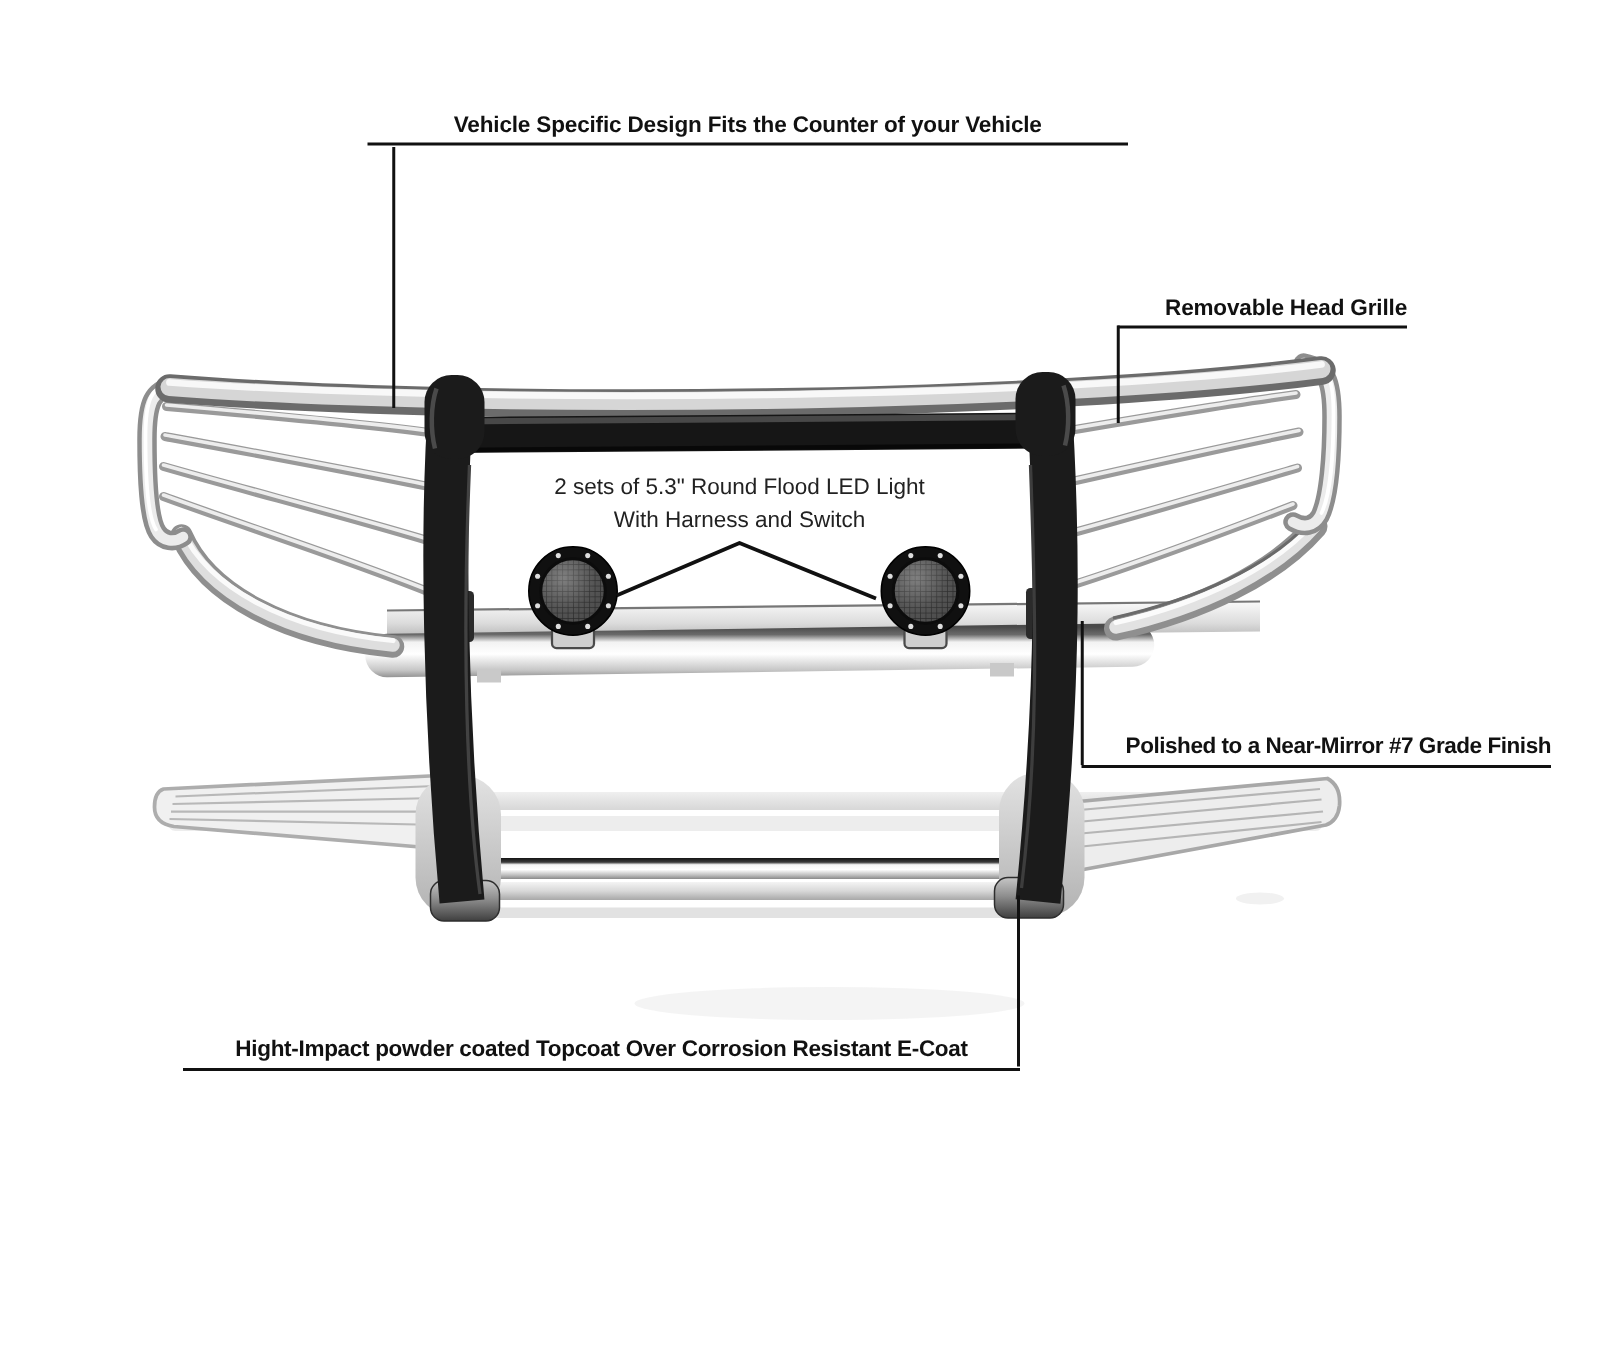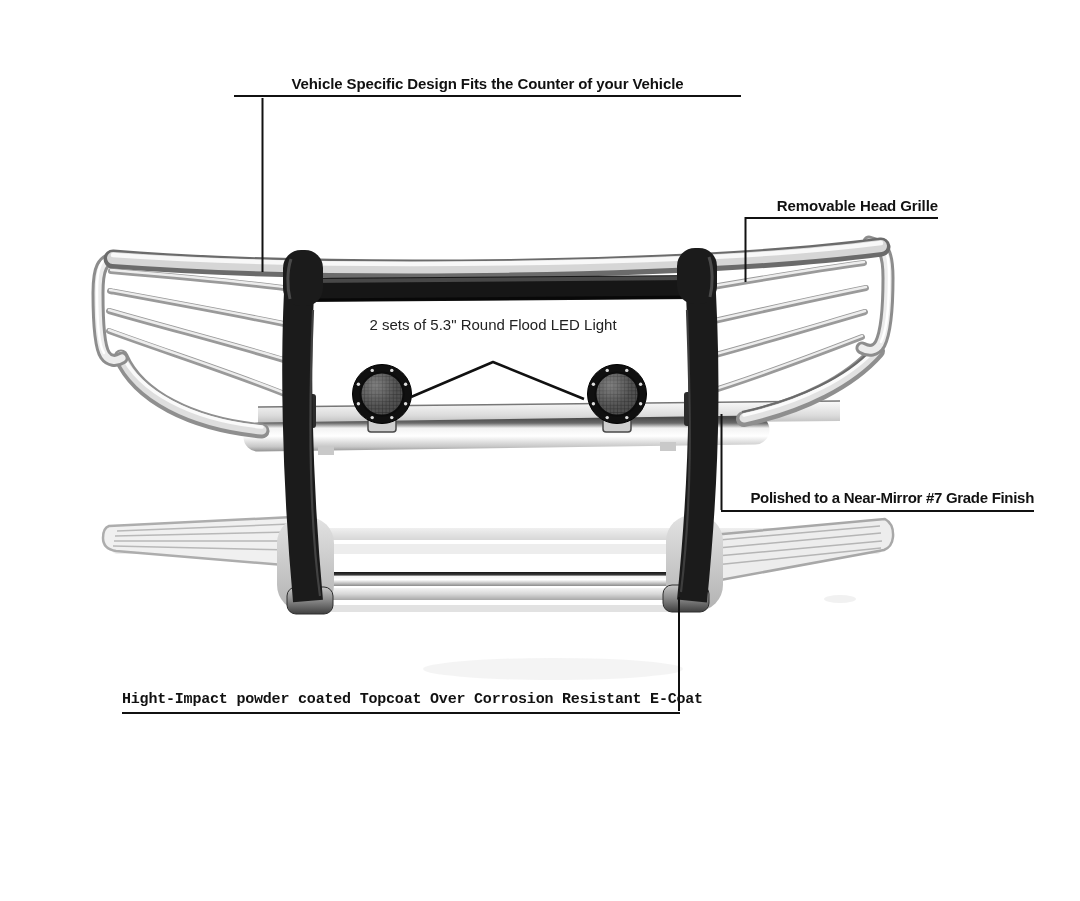--- a/index.html
+++ b/index.html
@@ -1,24 +1,24 @@
 <!DOCTYPE html>
 <html><head>
 <meta charset="utf-8">
 <style>
   html,body{margin:0;padding:0;background:#fff;}
   #stage{position:relative;width:1080px;height:901px;background:#fff;overflow:hidden;
          font-family:"Liberation Sans",sans-serif;}
   #art{position:absolute;left:0;top:0;}
   .lbl{position:absolute;font:700 15px/19px "Liberation Sans",sans-serif;color:#111;
        border-bottom:2px solid #111;letter-spacing:-0.1px;white-space:nowrap;text-align:right;}
-  #lbl-top{left:234px;top:74px;width:507px;text-align:center;padding-bottom:2px;}
+  #lbl-top{left:245px;top:74px;width:507px;text-align:center;padding-bottom:2px;}
   #lbl-removable{left:745px;top:196px;width:185px;padding-left:8px;padding-bottom:2px;}
   #lbl-polished{left:721px;top:488px;width:305px;padding-left:8px;padding-bottom:3px;letter-spacing:-0.3px;}
-  #lbl-bottom{left:122px;top:690px;width:558px;text-align:center;padding-bottom:3px;letter-spacing:-0.2px;font-family:Liberation Mono, monospace;}
+  #lbl-bottom{left:122px;top:690px;width:558px;text-align:center;padding-bottom:3px;letter-spacing:-0.2px;}
   #lbl-center{position:absolute;left:333px;top:314px;width:320px;text-align:center;
        font:400 15px/22px "Liberation Sans",sans-serif;color:#222;}
 </style>
 </head>
 <body>
 
 <div id="stage">
 
   <svg id="art" width="1080" height="901" viewBox="0 0 1080 901" xmlns="http://www.w3.org/2000/svg">
     <defs>
@@ -225,18 +225,19 @@
       <path stroke-width="2.5" stroke-linejoin="round" d="M411,397 L493,362 L584,399"></path>
     </g>
   </svg>
 
   <div class="lbl" id="lbl-top">Vehicle Specific Design Fits the Counter of your Vehicle</div>
 
   <div class="lbl" id="lbl-removable">Removable Head Grille</div>
 
   <div id="lbl-center">
     <div>2 sets of 5.3" Round Flood LED Light</div>
+    <div>With Harness and Switch</div>
   </div>
 
   <div class="lbl" id="lbl-polished">Polished to a Near-Mirror #7 Grade Finish</div>
 
   <div class="lbl" id="lbl-bottom">Hight-Impact powder coated Topcoat Over Corrosion Resistant E-Coat</div>
 </div>
 
 </body></html>

